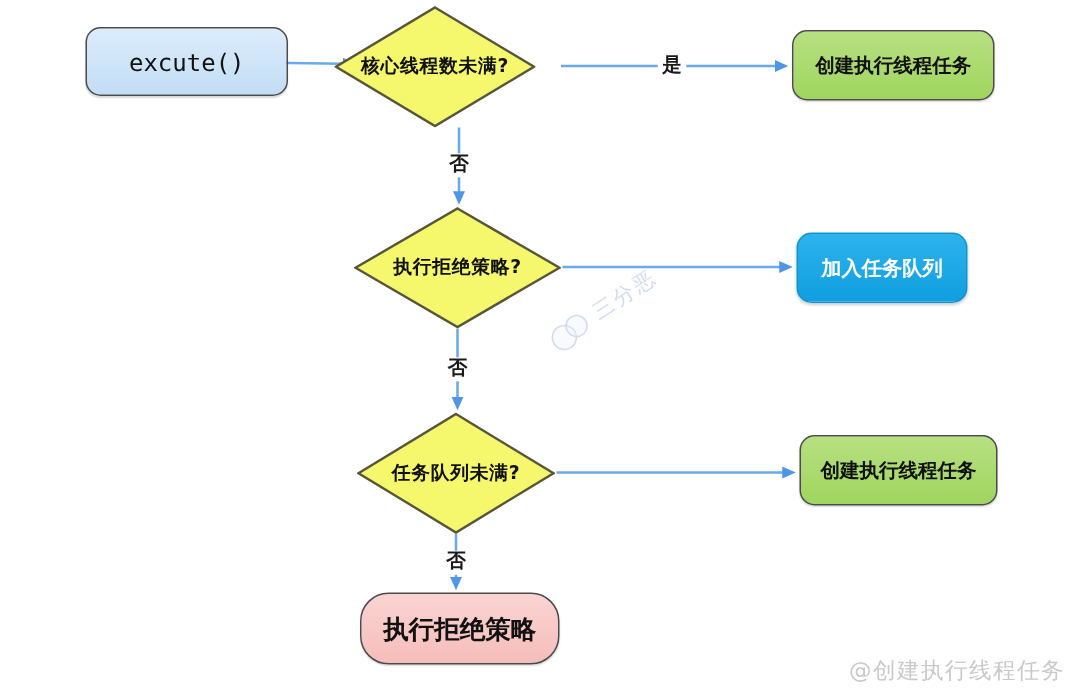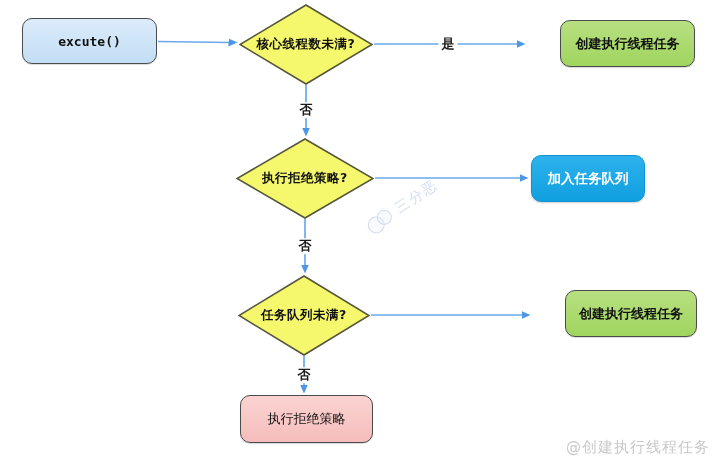--- a/index.html
+++ b/index.html
@@ -31,44 +31,45 @@
     text-align: center;
   }
   .rect {
     border: 1.6px solid #4b4b4b;
     border-radius: 10px;
     box-shadow: 0 1px 1px rgba(0,0,0,0.15);
   }
   .start-node {
     background: linear-gradient(#dcecfb, #c2ddf5);
     font-family: "DejaVu Sans Mono", monospace;
-    font-weight: bold;
-    font-size: 13px;
-    color: #111;
+    font-weight: normal;
+    font-size: 16px;
+    color: #111;
+    margin-left: 35px;
   }
   .task-node {
     background: linear-gradient(#b7e081, #a0d55f);
     font-weight: bold;
     font-size: 13px;
     color: #111;
-    margin-left: 32px;
   }
   .queue-node {
     background: linear-gradient(#2db2ec, #109fe0);
     border: 1.6px solid #1193d2;
     font-weight: bold;
     font-size: 13.5px;
     color: #ffffff;
     box-shadow: 0 1px 2px rgba(0,0,0,0.2);
   }
   .reject-node {
     background: linear-gradient(#fad4d2, #f5bdbb);
-    font-weight: normal;
-    font-size: 13px;
-    color: #111;
+    font-weight: bold;
+    font-size: 17px;
+    color: #111;
+    border-radius: 19px;
   }
   .diamond {
     position: absolute;
   }
   .diamond svg {
     position: absolute;
     left: 0; top: 0;
     display: block;
   }
   .diamond .dlabel {
@@ -149,21 +150,21 @@
       <line x1="305" y1="219" x2="305" y2="265" marker-end="url(#arrow)"></line>
       <line x1="371" y1="315" x2="522" y2="315" marker-end="url(#arrow)"></line>
       <line x1="304" y1="356" x2="304" y2="385" marker-end="url(#arrow)"></line>
     </g>
   </svg>
 
   <div class="node rect start-node" style="left:22px; top:18px; width:135px; height:46px;">
     <span>excute()</span>
   </div>
 
-  <div class="diamond" style="left:239px; top:4px; width:134px; height:81px;">
+  <div class="diamond" style="left:223px; top:4px; width:134px; height:81px;">
     <svg width="134" height="81" viewBox="0 0 134 81">
       <polygon points="67,1 133,40.5 67,80 1,40.5" fill="#f5f76d" stroke="#56563a" stroke-width="1.6"></polygon>
     </svg>
     <span class="dlabel">核心线程数未满?</span>
   </div>
 
   <div class="node rect task-node" style="left:528px; top:20px; width:135px; height:47px;">
     <span>创建执行线程任务</span>
   </div>
 

